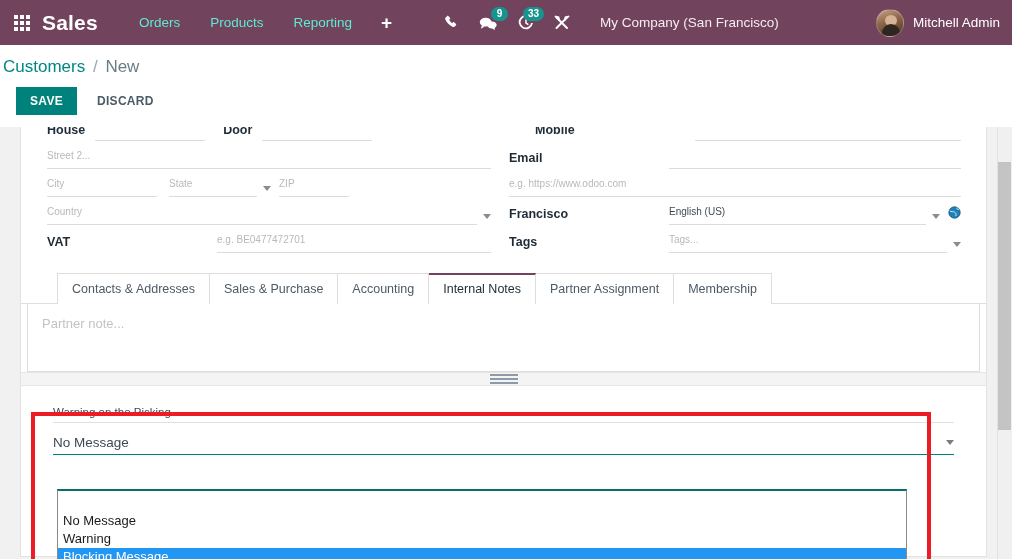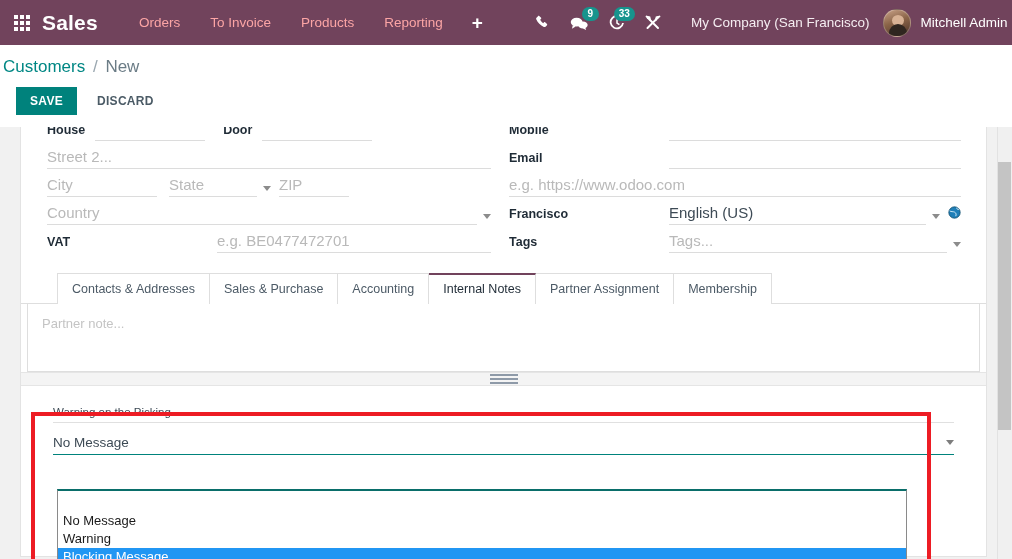--- a/index.html
+++ b/index.html
@@ -28,21 +28,21 @@
     gap: 2px;
     margin-left: 14px; margin-right: 12px;
     cursor: pointer;
   }
   .apps-grid i { display: block; width: 4px; height: 4px; background: #fff; }
   .brand {
     font-size: 21px; font-weight: bold; letter-spacing: .2px;
     margin-right: 26px; color: #ffffff; cursor: pointer;
   }
   .nav-item {
-    font-size: 13.5px; color: #fca5a5;
+    font-size: 13.5px; color: #5eead4;
     padding: 0 15px; line-height: 45px; height: 45px;
     cursor: pointer; white-space: nowrap;
   }
   .nav-plus {
     font-size: 19px; font-weight: bold; color: #fff;
     padding: 0 14px; line-height: 45px; cursor: pointer;
   }
   .nav-spacer { flex: 0 0 28px; }
   .sys-icon {
     position: relative; padding: 0 10px; height: 45px;
@@ -135,21 +135,21 @@
     display: flex; align-items: flex-end;
     height: 28px;
   }
   .flabel {
     font-size: 12.5px; font-weight: bold; color: #1f2b36;
     flex: 0 0 auto; padding-bottom: 4px;
   }
   .flabel.lbl-w { width: 168px; }
   .finput {
     flex: 1; border-bottom: 1px solid #dcdcdc;
-    font-size: 15px; color: #555; padding-bottom: 3px;
+    font-size: 10px; color: #555; padding-bottom: 3px;
     min-height: 19px; cursor: text;
   }
   .finput.ph { color: #b9b9b9; }
   .finput.val { color: #4a4a4a; }
 
   
   .clip-row {
     height: 14px; overflow: hidden; position: relative;
   }
   .clip-inner { position: absolute; top: -12px; left: 0; right: 0; display: flex; align-items: flex-end; height: 26px; }
@@ -272,21 +272,20 @@
       <i></i>
       <i></i>
       <i></i>
       <i></i>
       <i></i>
   </div>
 
   <div class="brand">Sales</div>
 
   <div class="nav-item">Orders</div>
-  <div class="nav-item">To Invoice</div>
   <div class="nav-item">Products</div>
   <div class="nav-item">Reporting</div>
   <div class="nav-plus">+</div>
 
   <div class="nav-spacer"></div>
 
   <div class="sys-icon">
     <svg width="15" height="15" viewBox="0 0 16 16" fill="#ffffff">
       <path d="M3.2 1.2 1.6 2.8c-.5.5-.6 1.2-.3 1.8 1.6 3.6 4.5 6.5 8.1 8.1.6.3 1.3.2 1.8-.3l1.6-1.6c.3-.3.3-.8 0-1.1l-2-2c-.3-.3-.8-.3-1.1 0l-1 1C7.6 7.9 6.3 6.6 5.5 5.1l1-1c.3-.3.3-.8 0-1.1l-2-2c-.4-.3-.9-.3-1.3.2z"></path>
     </svg>
@@ -374,21 +373,21 @@
         <div class="frow">
           <span class="flabel lbl-w" style="width:170px;">VAT</span>
           <span class="finput ph">e.g. BE0477472701</span>
         </div>
       </div>
 
       <div class="col-right">
 
         <div class="clip-row">
           <div class="clip-inner">
-            <span class="flabel" style="width:160px;">Mobile</span>
+            <span class="flabel" style="width:160px;margin-left:26px;">Mobile</span>
             <span class="finput val"></span>
           </div>
         </div>
 
         <div class="frow">
           <span class="flabel" style="width:160px;">Email</span>
           <span class="finput val"></span>
         </div>
 
         <div class="frow">

